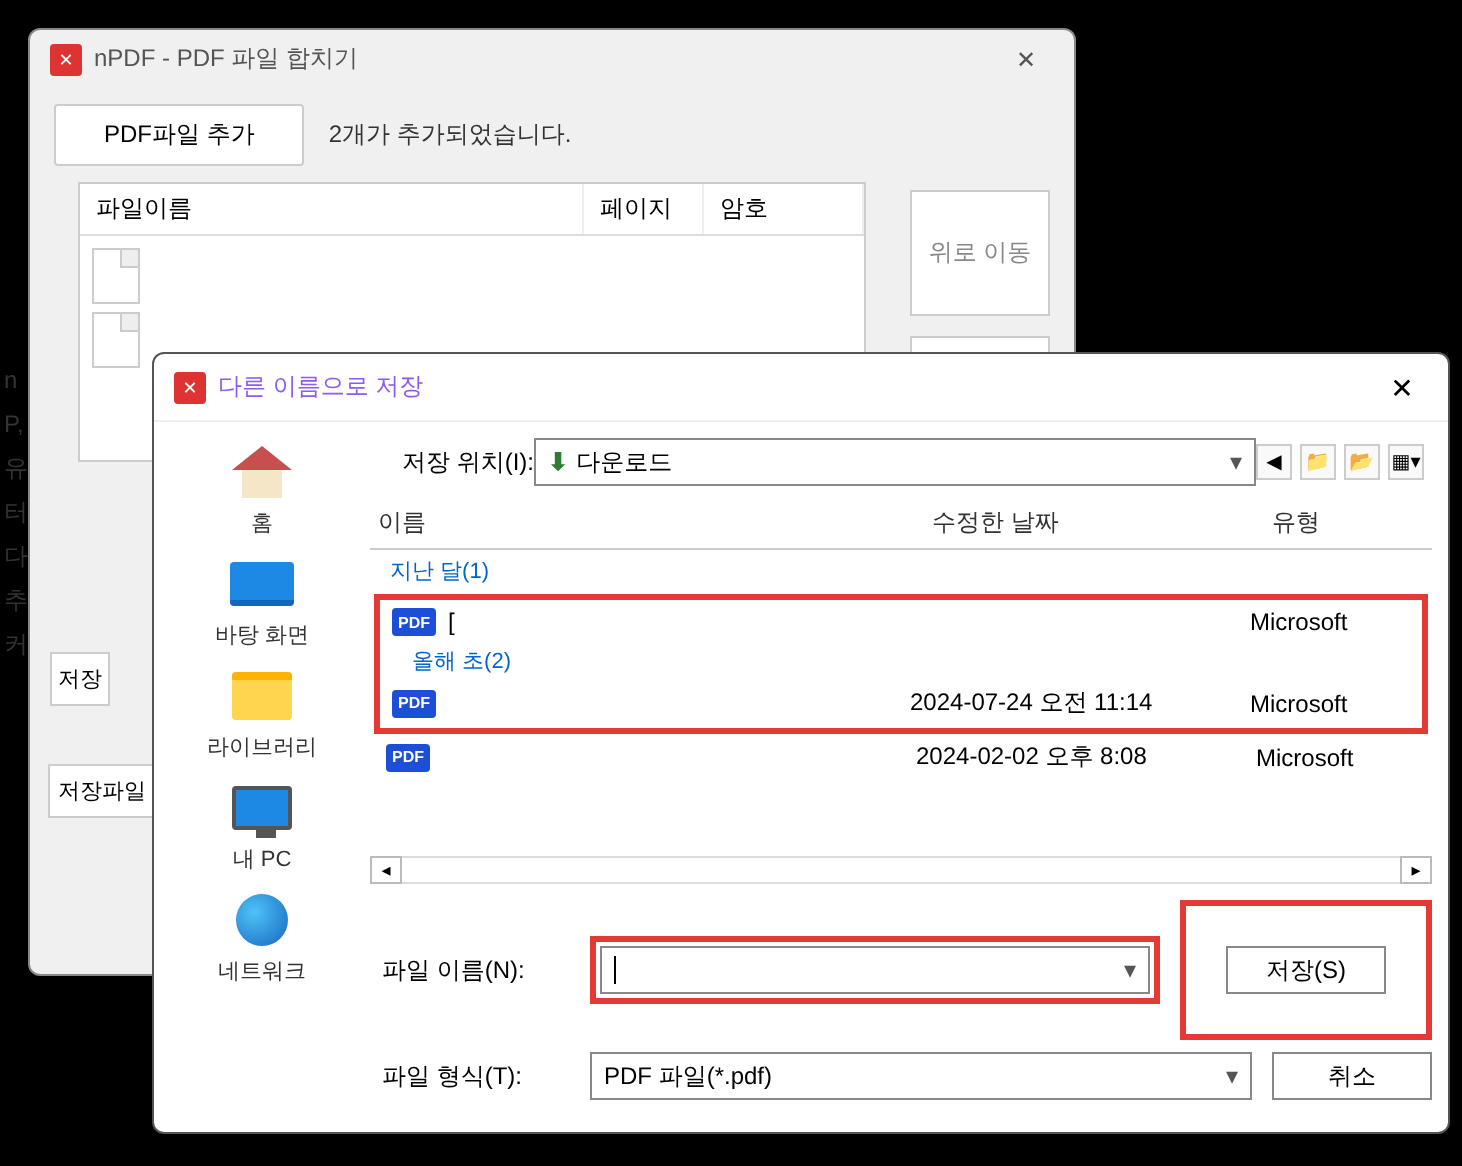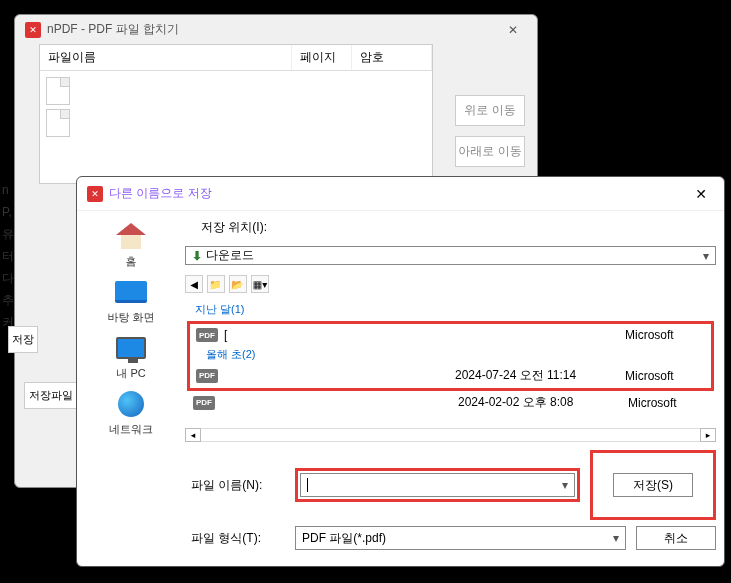--- a/index.html
+++ b/index.html
@@ -22,21 +22,21 @@
 .file-table-header { display: flex; border-bottom: 1px solid #ddd; background: #fff; }
 .file-table-header div { padding: 4px 8px; border-right: 1px solid #eee; }
 .col-name { flex: 1; }
 .col-page { width: 60px; }
 .col-pw { width: 80px; }
 .file-table-body { padding: 6px; }
 .file-row-icon { width: 24px; height: 28px; background: #fff; border: 1px solid #ccc; margin-bottom: 4px; position: relative; }
 .file-row-icon::before { content: ""; position: absolute; top: 0; right: 0; width: 8px; height: 8px; background: #eee; border-left: 1px solid #ccc; border-bottom: 1px solid #ccc; }
 
 .side-buttons { position: absolute; right: 12px; top: 80px; display: flex; flex-direction: column; gap: 10px; }
-.side-buttons button { width: 70px; padding: 6px 0; background: #fff; border: 1px solid #ccc; color: #888; cursor: pointer; }
+.side-buttons button { width: 70px; padding: 22px 0; background: #fff; border: 1px solid #ccc; color: #888; cursor: pointer; }
 .side-buttons .disabled { color: #bbb; }
 
 .save-dialog {
   position: absolute; left: 76px; top: 176px; width: 649px; height: 391px;
   background: #fff; border: 1px solid #555; border-radius: 6px;
 }
 .save-titlebar { display: flex; align-items: center; padding: 8px 10px; border-bottom: 1px solid #eee; }
 .save-titlebar .title { flex: 1; color: #8b5cf6; }
 .save-titlebar .close { width: 26px; text-align: center; font-size: 14px; cursor: pointer; }
 
@@ -50,60 +50,60 @@
 .home-icon::before { content: ""; position: absolute; top: 0; left: 50%; transform: translateX(-50%); border-left: 15px solid transparent; border-right: 15px solid transparent; border-bottom: 12px solid #c94f4f; }
 .home-icon::after { content: ""; position: absolute; bottom: 0; left: 5px; width: 20px; height: 14px; background: #f5e6c8; }
 
 .desktop-icon { width: 32px; height: 22px; background: #1e88e5; border-radius: 2px; border-bottom: 3px solid #1565c0; }
 .library-icon { width: 30px; height: 24px; background: #ffd54f; border-radius: 2px; border-top: 4px solid #ffb300; }
 .pc-icon { width: 30px; height: 22px; background: #1e88e5; border: 2px solid #555; border-radius: 2px; position: relative; }
 .pc-icon::after { content: ""; position: absolute; bottom: -6px; left: 10px; width: 10px; height: 4px; background: #555; }
 .net-icon { width: 26px; height: 26px; background: radial-gradient(circle at 35% 35%, #4fc3f7, #1565c0); border-radius: 50%; position: relative; }
 
 .main-col { flex: 1; padding: 8px 8px 8px 0; display: flex; flex-direction: column; }
-.location-row { display: flex; gap: 10px; margin-bottom: 6px; flex-direction: column; }
+.location-row { display: flex; align-items: center; margin-bottom: 6px; }
 .location-label { width: 82px; text-align: right; }
 .location-select { flex: 1; height: 24px; border: 1px solid #888; display: flex; align-items: center; padding: 0 6px; background: #fff; cursor: pointer; }
 .dl-icon { color: #2e7d32; font-weight: bold; margin-right: 4px; }
 .location-select .arrow { margin-left: auto; color: #555; }
 .nav-icons { display: flex; gap: 4px; margin-right: 4px; }
 .nav-icons span { width: 18px; height: 18px; display: inline-flex; align-items: center; justify-content: center; border: 1px solid #ccc; background: #f9f9f9; font-size: 10px; cursor: pointer; }
 
 .list-header { display: flex; margin-top: 4px; border-bottom: 1px solid #ccc; padding-bottom: 4px; }
 .list-header div { color: #333; }
 .hdr-name { flex: 1; padding-left: 4px; }
 .hdr-date { width: 170px; }
 .hdr-type { width: 80px; }
 
 .list-body { flex: 1; overflow: hidden; position: relative; }
 .group-label { color: #0066cc; padding: 3px 10px; font-size: 11px; }
 .highlight-box { border: 3px solid #e53935; margin: 1px 2px; padding: 2px 0; }
 .list-row { display: flex; align-items: center; padding: 2px 6px; }
-.pdf-badge { width: 22px; height: 14px; background: #737373; color: #fff; font-size: 8px; font-weight: bold; display: inline-flex; align-items: center; justify-content: center; border-radius: 2px; margin-right: 6px; }
+.pdf-badge { width: 22px; height: 14px; background: #1d4ed8; color: #fff; font-size: 8px; font-weight: bold; display: inline-flex; align-items: center; justify-content: center; border-radius: 2px; margin-right: 6px; }
 .row-name { flex: 1; }
 .row-date { width: 170px; }
 .row-type { width: 80px; }
 .row-plain { display: flex; align-items: center; padding: 2px 8px; }
 
 .bottom-scroll { display: flex; align-items: center; margin-top: 6px; }
 .scroll-arrow { width: 16px; height: 14px; border: 1px solid #bbb; display: inline-flex; align-items: center; justify-content: center; font-size: 9px; cursor: pointer; }
 .scroll-track { flex: 1; height: 14px; border-top: 1px solid #ddd; border-bottom: 1px solid #ddd; }
 
 .form-rows { margin-top: 8px; }
 .form-row { display: flex; align-items: center; gap: 10px; margin-bottom: 6px; }
 .form-row .lbl { width: 100px; padding-left: 6px; }
 .form-row .ctrl { flex: 1; }
 .combo { height: 24px; border: 1px solid #888; display: flex; align-items: center; padding: 0 6px; background: #fff; }
 .combo .arrow { margin-left: auto; color: #555; }
 .combo-wrap-hl { border: 3px solid #e53935; padding: 2px; }
 .btn-wrap-hl { border: 3px solid #e53935; padding: 20px; }
 .form-btn { width: 80px; height: 24px; border: 1px solid #888; background: #fff; cursor: pointer; }
 .cursor { display: inline-block; width: 1px; height: 14px; background: #000; vertical-align: middle; }
 
-.partial-btn { position: absolute; left: 8px; top: 326px; background: #fff; border: 1px solid #ccc; padding: 5px 3px; font-size: 11px; }
+.partial-btn { position: absolute; left: 25px; top: 326px; background: #fff; border: 1px solid #ccc; padding: 5px 3px; font-size: 11px; }
 .partial-btn2 { position: absolute; left: 24px; top: 382px; background: #fff; border: 1px solid #ccc; padding: 5px 4px; font-size: 11px; }
 
 .left-strip { position: absolute; left: 0; top: 180px; width: 14px; color: #333; font-size: 11px; line-height: 20px; }
 .left-strip div { height: 22px; padding-left: 2px; }
 </style>
 </head>
 <body>
 
 <div class="left-strip">
   <div>n</div>
@@ -114,20 +114,24 @@
   <div>추</div>
   <div>커</div>
 </div>
 
 <div class="parent-window">
   <div class="parent-titlebar">
     <span class="app-icon">✕</span>
     <span class="title">nPDF - PDF 파일 합치기</span>
     <span class="close">✕</span>
   </div>
+  <div class="toolbar-row">
+    <button class="btn-add">PDF파일 추가</button>
+    <span class="status-text">2개가 추가되었습니다.</span>
+  </div>
   <div style="position:relative; margin-right: 92px; margin-left: 12px;">
     <div class="file-table">
       <div class="file-table-header">
         <div class="col-name">파일이름</div>
         <div class="col-page">페이지</div>
         <div class="col-pw">암호</div>
       </div>
       <div class="file-table-body">
         <div class="file-row-icon"></div>
         <div class="file-row-icon"></div>
@@ -156,20 +160,26 @@
         <div class="place-icon">
             <div class="home-icon"></div>
           </div>
         <div class="place-label">홈</div>
       </div>
       <div class="place-item">
         <div class="place-icon">
             <div class="desktop-icon"></div>
           </div>
         <div class="place-label">바탕 화면</div>
+      </div>
+      <div class="place-item">
+        <div class="place-icon">
+            <div class="library-icon"></div>
+          </div>
+        <div class="place-label">라이브러리</div>
       </div>
       <div class="place-item">
         <div class="place-icon">
             <div class="pc-icon"></div>
           </div>
         <div class="place-label">내 PC</div>
       </div>
       <div class="place-item">
         <div class="place-icon">
             <div class="net-icon"></div>
@@ -187,20 +197,25 @@
           <span class="arrow">▾</span>
         </div>
         <div class="nav-icons">
           <span>◀</span>
           <span style="color:#ffa000;">📁</span>
           <span style="color:#ffa000;">📂</span>
           <span>▦▾</span>
         </div>
       </div>
 
+      <div class="list-header">
+        <div class="hdr-name">이름</div>
+        <div class="hdr-date">수정한 날짜</div>
+        <div class="hdr-type">유형</div>
+      </div>
 
       <div class="list-body">
         <div class="group-label">지난 달(1)</div>
         <div class="highlight-box">
           <div class="list-row">
             <span class="pdf-badge">PDF</span>
             <span class="row-name">[</span>
             <span class="row-type">Microsoft</span>
           </div>
           <div class="group-label" style="padding-left:16px;">올해 초(2)</div>

